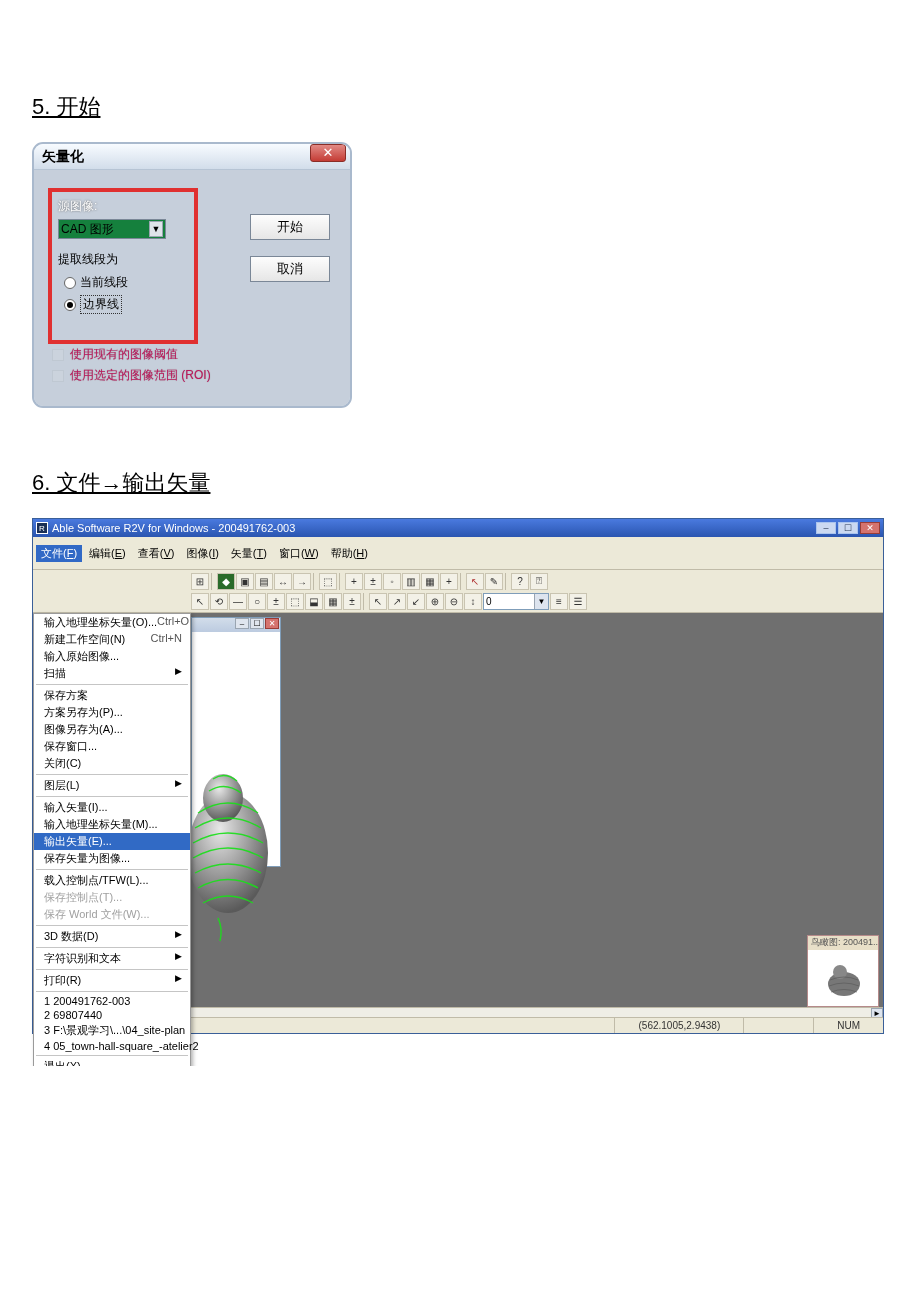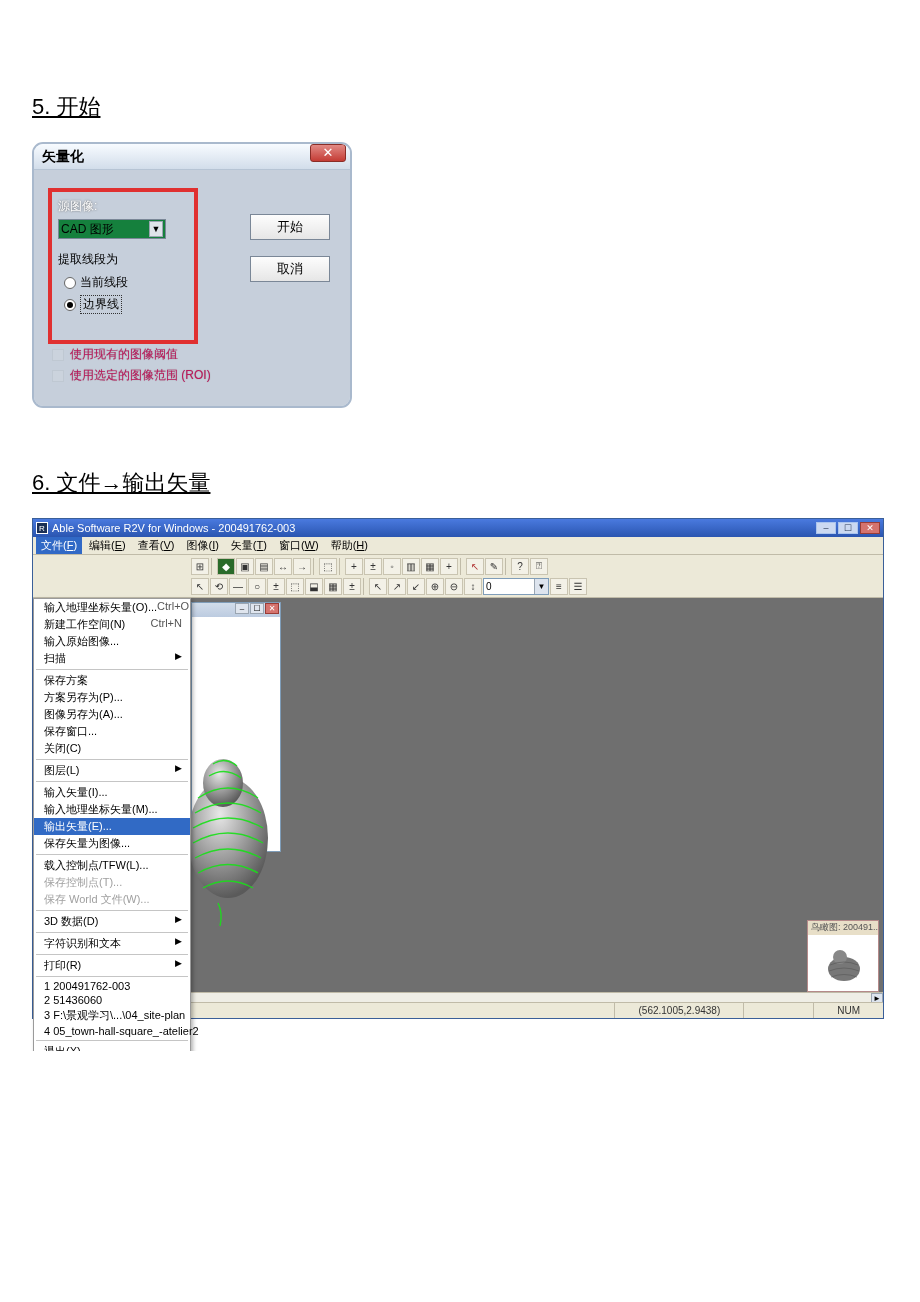--- a/index.html
+++ b/index.html
@@ -115,21 +115,21 @@
     padding:0 3px;
   }
   .app-titlebar .t-left{display:flex;align-items:center;gap:4px;}
   .app-icon{width:12px;height:12px;background:#1a2f55;border:1px solid #fff;font-size:8px;display:flex;align-items:center;justify-content:center;}
   .winbtns{display:flex;gap:2px;}
   .winbtns span{width:20px;height:12px;border:1px solid #aac4ee;background:#cbd9f1;color:#2a3a55;font-size:9px;display:flex;align-items:center;justify-content:center;}
   .winbtns .x{background:#d5736e;border-color:#9a3c36;color:#fff;}
 
   .menubar{
     height:18px;background:#ece9d8;border-bottom:1px solid #c0bba8;
-    display:flex;align-items:center;padding:8px 3px;gap:2px;
+    display:flex;align-items:center;padding:16px 3px;gap:2px;
   }
   .menu-item{padding:1px 5px;cursor:default;}
   .menu-item.active{background:#3169c6;color:#fff;}
   .menu-underline{text-decoration:underline;}
 
   .toolbar-area{
     background:#ece9d8;border-bottom:1px solid #c0bba8;
     padding:2px 2px 2px 158px;
   }
   .tbrow{display:flex;align-items:center;gap:1px;height:18px;}
@@ -448,21 +448,21 @@
           <div class="dm-sep"></div>
           <div class="dm-item">
             <span>打印(R)</span>
             <span class="arrow">▶</span>
           </div>
           <div class="dm-sep"></div>
           <div class="dm-item">
             <span>1 200491762-003</span>
           </div>
           <div class="dm-item">
-            <span>2 51436060</span>
+            <span>2 69807440</span>
           </div>
           <div class="dm-item">
             <span>3 F:\景观学习\...\04_site-plan</span>
           </div>
           <div class="dm-item">
             <span>4 05_town-hall-square_-atelier2</span>
           </div>
           <div class="dm-sep"></div>
           <div class="dm-item">
             <span>退出(X)</span>

